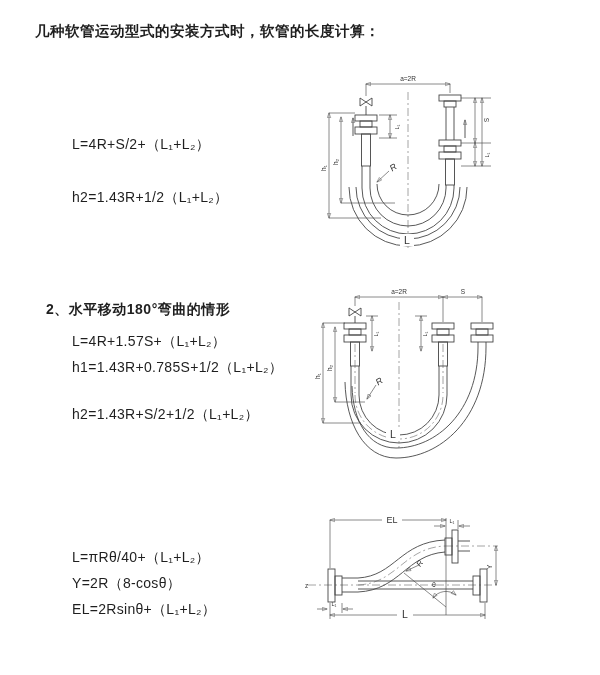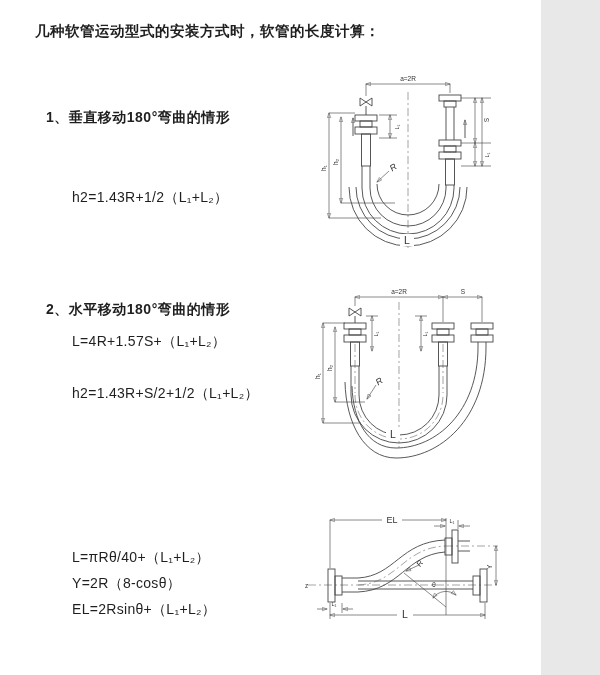--- a/index.html
+++ b/index.html
@@ -1,18 +1,18 @@
 <!DOCTYPE html>
 <html><head>
 <meta charset="utf-8">
 <style>
   html,body{margin:0;padding:0;}
   body{background:#e8e8e8;}
   .page{
-    position:relative;width:541px;height:675px;background:#ffffff;
+    position:relative;width:600px;height:675px;background:#ffffff;
     font-family:"Liberation Sans","DejaVu Sans",sans-serif;color:#1f1f1f;
     overflow:hidden;
   }
   .title{
     position:absolute;left:35px;top:22px;font-size:14.5px;font-weight:700;
     letter-spacing:0.5px;white-space:nowrap;
   }
   .sec-heading{
     position:absolute;left:46px;font-size:14px;font-weight:700;
     letter-spacing:0.5px;white-space:nowrap;
@@ -35,26 +35,27 @@
   .t10{font-size:10.5px;}
   .t9n{font-size:9px;}
 </style>
 </head>
 <body>
 
 <div class="page">
 
   <div class="title">几种软管运动型式的安装方式时，软管的长度计算：</div>
 
-  <div class="sec-heading" style="top:109px">1、垂直移动180°弯曲的情形</div>
+  <div class="formula" style="top:136px">L=4R+S/2+（L₁+L₂）</div>
   <div class="formula" style="top:189px">h2=1.43R+1/2（L₁+L₂）</div>
 
   <div class="sec-heading" style="top:301px">2、水平移动180°弯曲的情形</div>
   <div class="formula" style="top:333px">L=4R+1.57S+（L₁+L₂）</div>
-  <div class="formula" style="top:385px">h2=1.43R+S/2+1/2（L₁+L₂）</div>
+  <div class="formula" style="top:359px">h1=1.43R+0.785S+1/2（L₁+L₂）</div>
+  <div class="formula" style="top:406px">h2=1.43R+S/2+1/2（L₁+L₂）</div>
 
   <div class="formula" style="top:549px">L=πRθ/40+（L₁+L₂）</div>
   <div class="formula" style="top:575px">Y=2R（8-cosθ）</div>
   <div class="formula" style="top:601px">EL=2Rsinθ+（L₁+L₂）</div>
 
   <svg class="diag" style="left:305px;top:70px" width="295" height="195" viewBox="0 0 295 195">
     <defs>
       <marker id="m1" viewBox="0 0 10 10" refX="9.5" refY="5" markerWidth="6" markerHeight="5" markerUnits="userSpaceOnUse" orient="auto-start-reverse">
         <path d="M0,1.5 L10,5 L0,8.5 Z" fill="#4a4a4a" stroke="none"></path>
       </marker>

